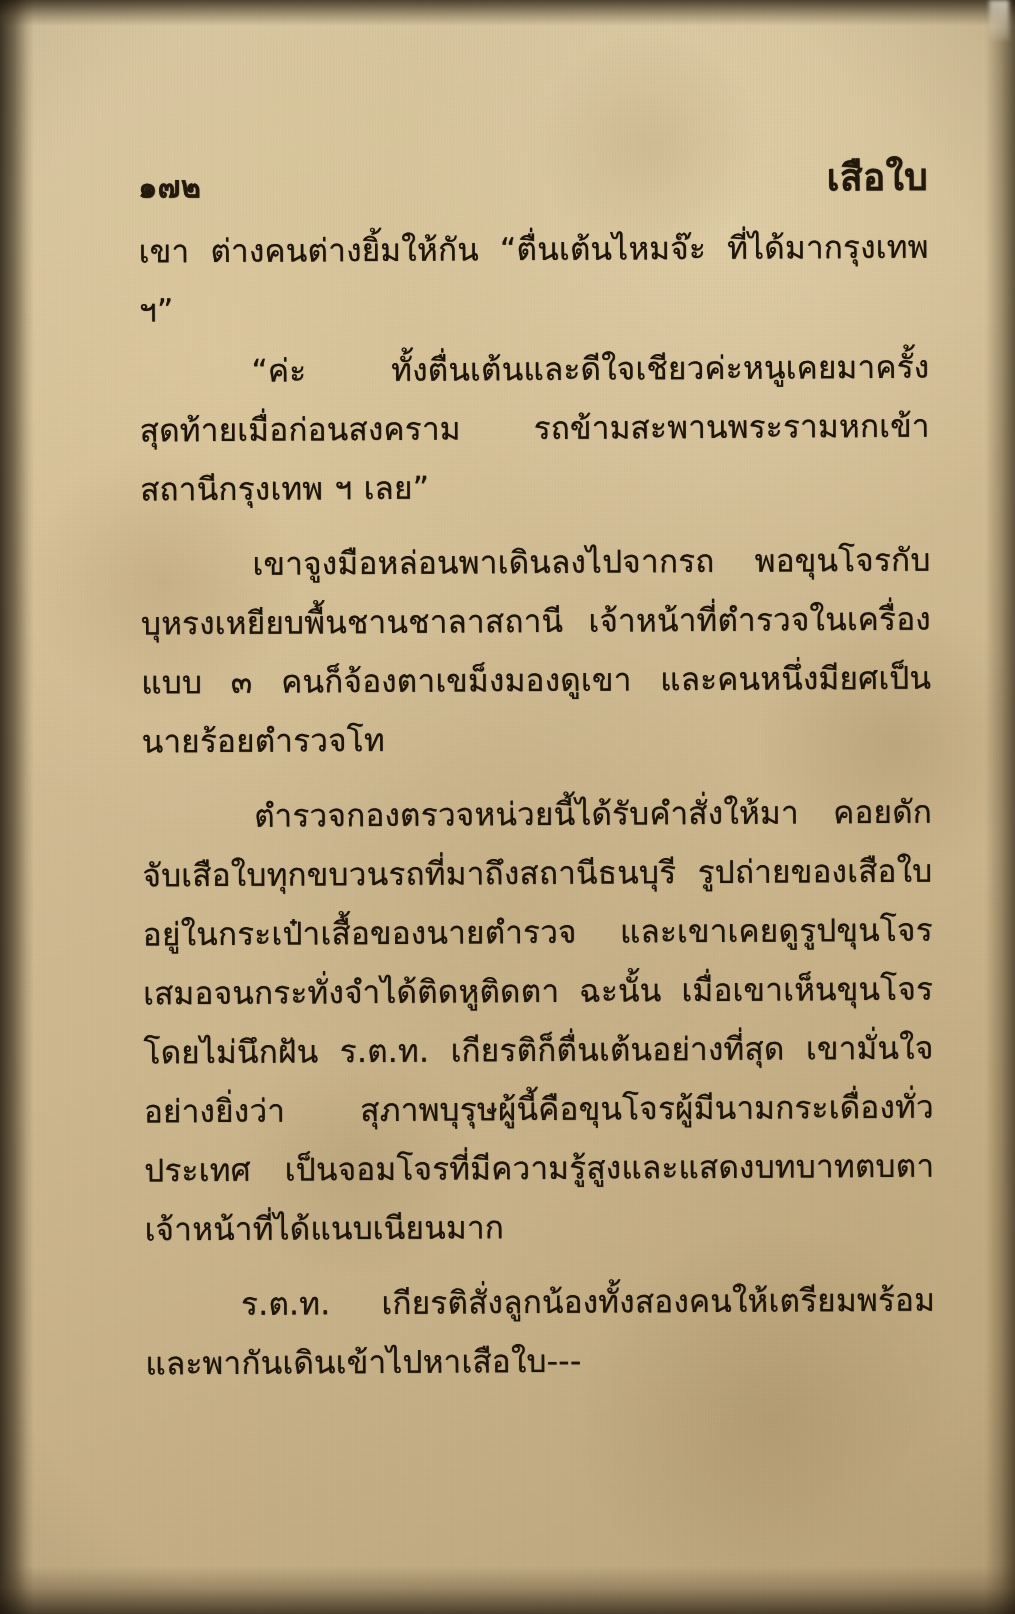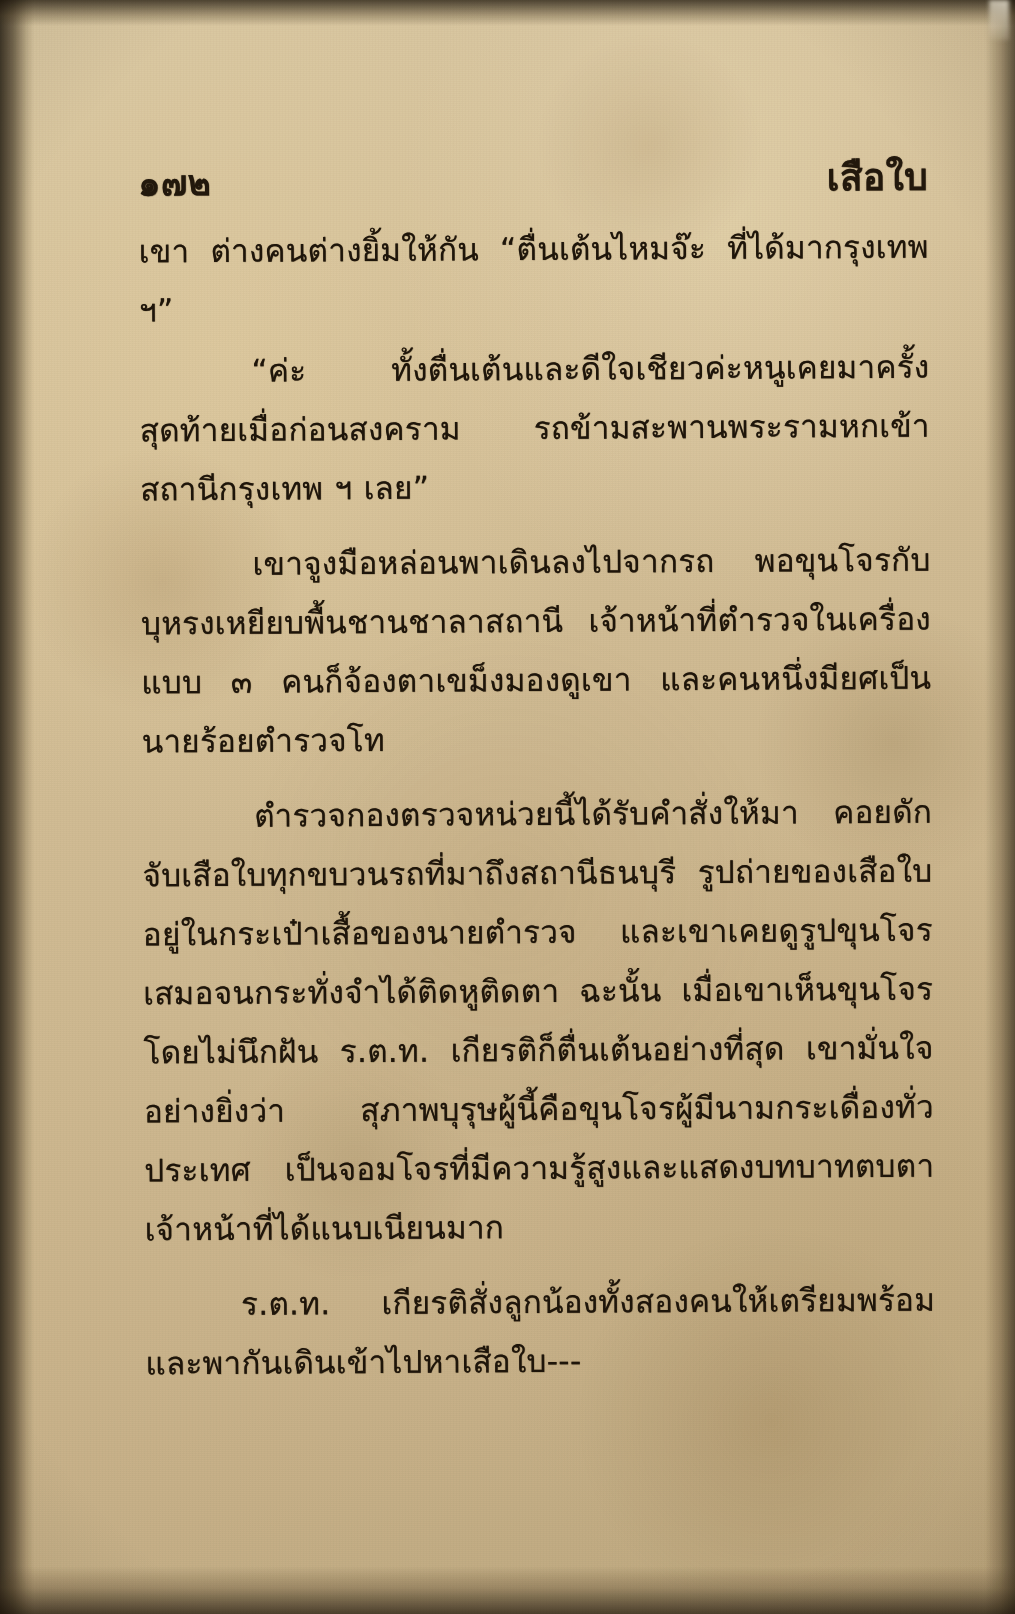--- a/index.html
+++ b/index.html
@@ -115,21 +115,21 @@
     display: flex;
     align-items: flex-end;
     justify-content: space-between;
     height: 58px;
     margin-bottom: 12px;
   }
 
   .folio, .running-head {
     font-family: "DejaVu Sans", "Liberation Sans", sans-serif;
     color: #241a0e;
-    font-size: 35px;
+    font-size: 30px;
     font-weight: 700;
     letter-spacing: 0.5px;
     text-shadow:
       0 0 1px rgba(40,28,14,0.55),
       0.5px 0.5px 0 rgba(60,44,22,0.35);
   }
   .running-head { font-size: 37px; }
 
   .para {
     font-family: "DejaVu Sans", "Liberation Sans", sans-serif;

